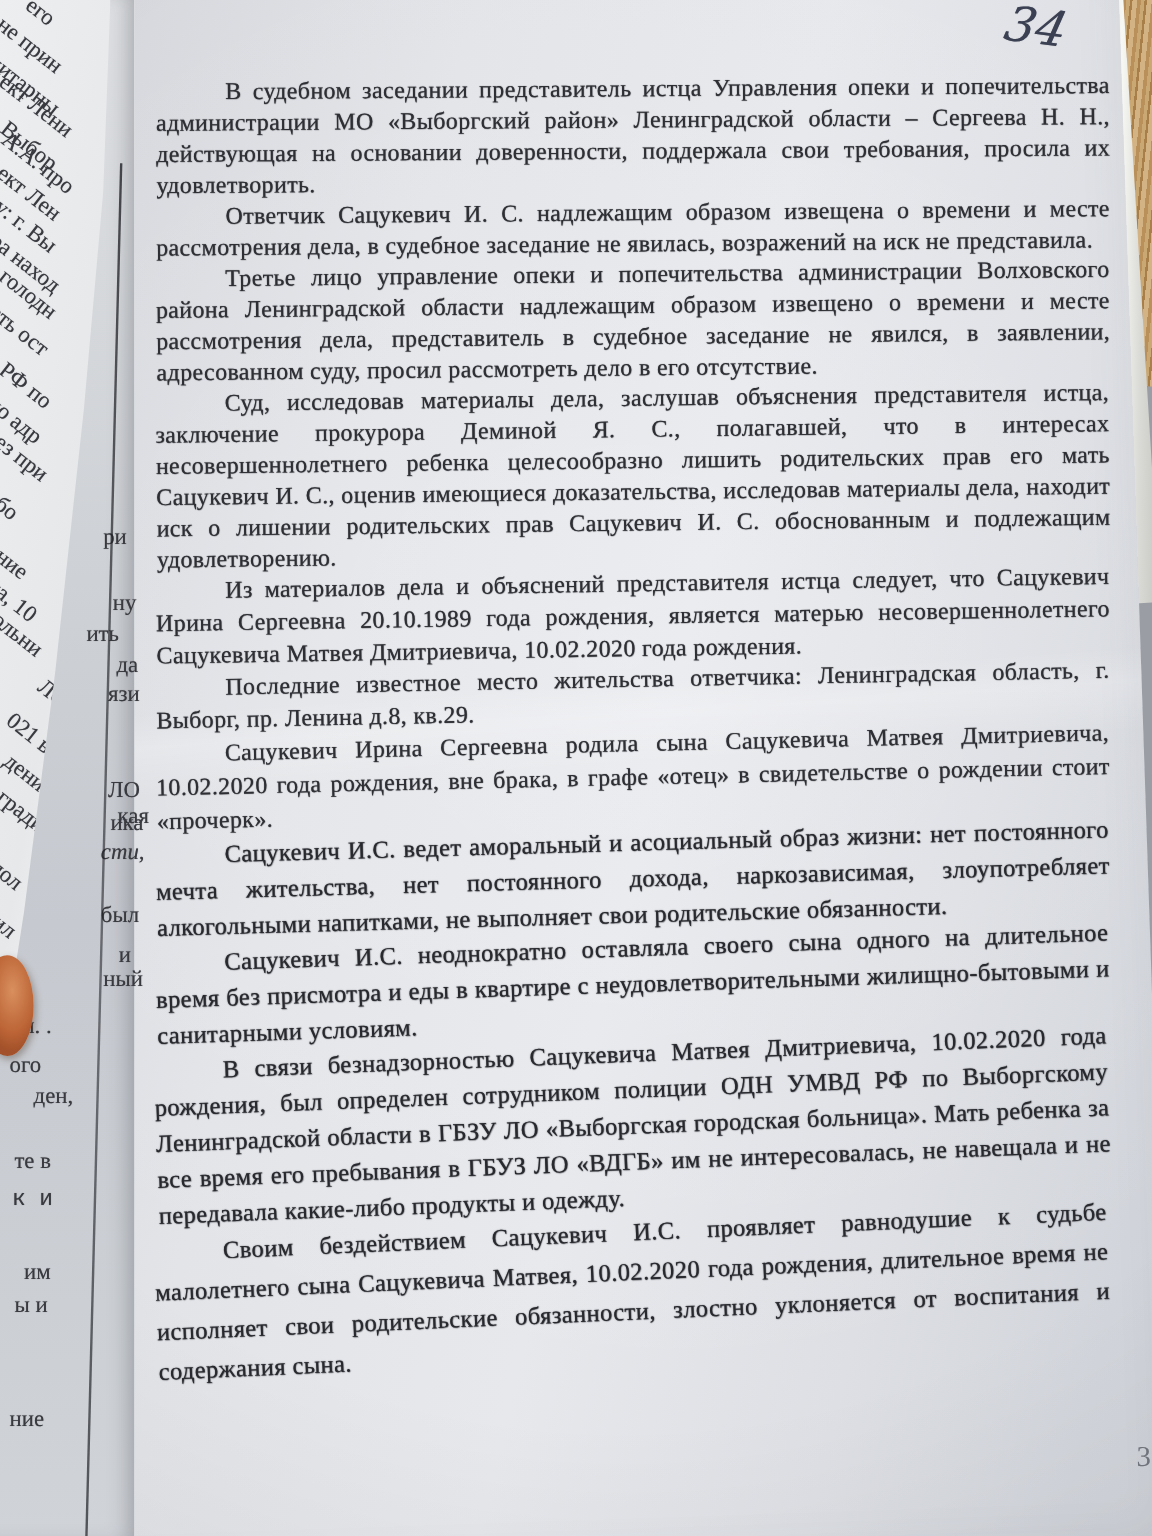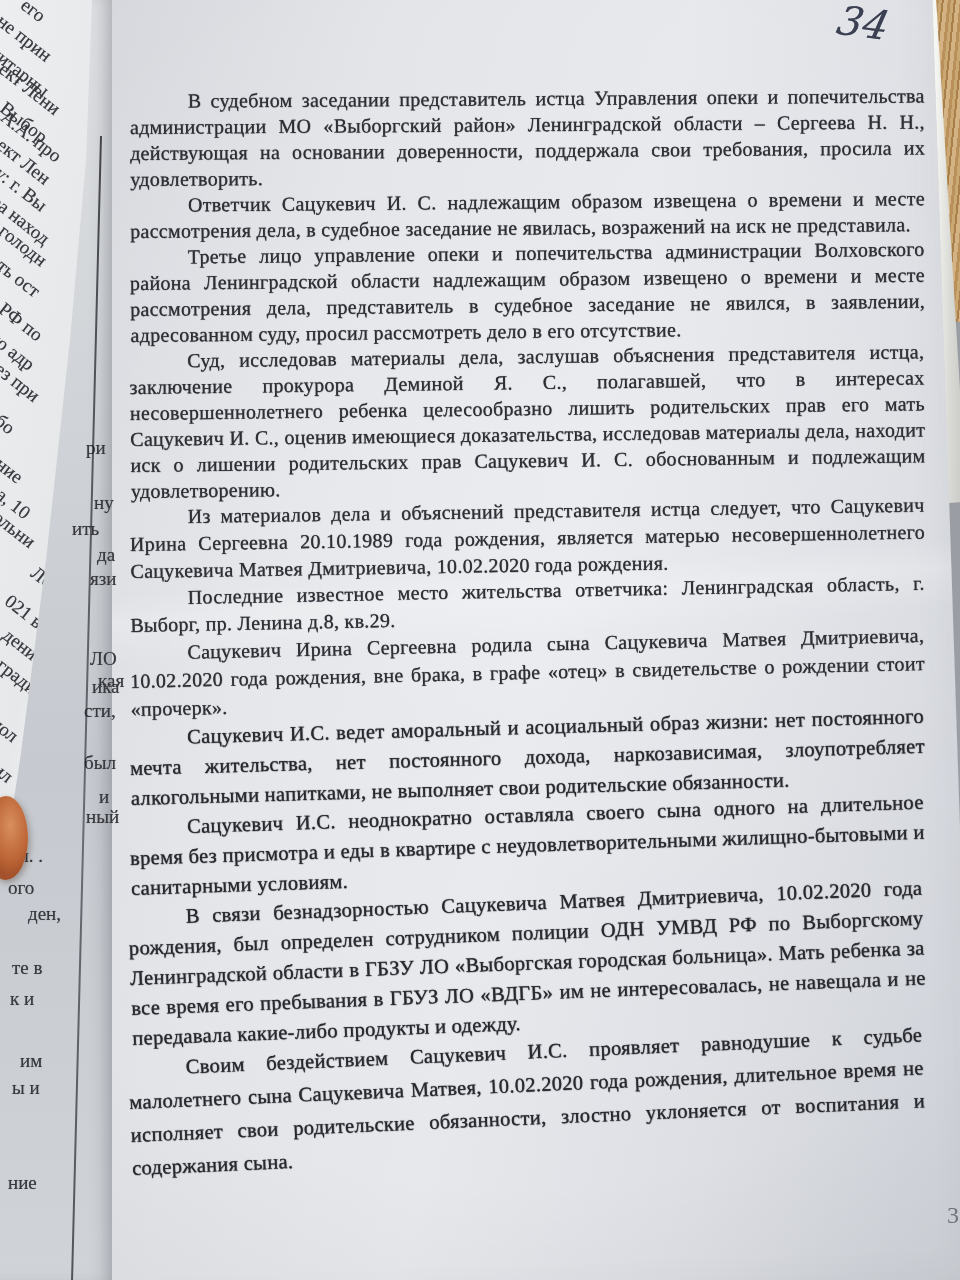--- a/index.html
+++ b/index.html
@@ -17,21 +17,21 @@
         background:linear-gradient(94deg,#cdced1 0%,#ffffff 28%,#e8e8e5 48%,#f7f7f4 62%,#dadad6 80%,#c6c6c1 100%);}
   
   .sheet{position:absolute;left:2px;top:-30px;width:952px;height:1370px;z-index:3;
         transform:rotate(-1.9deg);transform-origin:50% 50%;
         background:
           radial-gradient(130% 85% at 55% 42%,rgba(255,255,255,.20),rgba(0,0,0,0) 55%,rgba(0,0,0,.07) 88%),
           linear-gradient(178deg,rgba(255,255,255,0) 44%,rgba(255,255,255,.22) 46%,rgba(255,255,255,0) 49%),
           linear-gradient(105deg,#bfc2c9 0%,#d6d8dd 10%,#e2e4e8 32%,#e6e8ec 55%,#dddfe4 76%,#d2d5db 92%,#cfd2d8 100%);
         box-shadow:inset 0 -40px 60px -30px rgba(90,94,102,.25);}
   
-  .textblock{position:absolute;left:130px;top:88px;width:795px;z-index:4;
+  .textblock{position:absolute;left:130px;top:64px;width:795px;z-index:4;
         color:#2e2f35;font-size:20px;text-align:justify;
         letter-spacing:.3px;}
   .textblock p{margin:0;text-indent:58px;transform-origin:0 50%;
         text-shadow:0 0 .8px rgba(46,47,53,.72),.4px .4px .6px rgba(46,47,53,.35);}
   .g1{line-height:26px}.g2{line-height:27px}.g3{line-height:28px}
   .g4{line-height:30px}.g5{line-height:30px}.g6{line-height:33px}
   .textblock p:nth-of-type(1){transform:rotate(-.4deg)}
   .textblock p:nth-of-type(2){transform:rotate(-.5deg)}
   .textblock p:nth-of-type(3){transform:rotate(-.6deg)}
   .textblock p:nth-of-type(4){transform:rotate(-.7deg)}
@@ -104,29 +104,29 @@
   <div class="leftstrip">
     <div id="edge-layer">
         <span class="frag " style="left: 86px; top: 437px;">ри</span>
         <span class="frag " style="left: 94px; top: 492px;">ну</span>
         <span class="frag " style="left: 72px; top: 518px;">ить</span>
         <span class="frag " style="left: 97px; top: 544px;">да</span>
         <span class="frag " style="left: 90px; top: 568px;">язи</span>
         <span class="frag " style="left: 98px; top: 622px; margin-top: 48px;">кая</span>
         <span class="frag " style="left: 90px; top: 648px;">ЛО</span>
         <span class="frag " style="left: 92px; top: 676px;">ика</span>
-        <span class="frag " style="left: 84px; top: 700px;">сти,</span>
+        <span class="frag " style="left: 84px; top: 700px; font-style: italic;">сти,</span>
         <span class="frag " style="left: 84px; top: 752px;">был</span>
         <span class="frag " style="left: 99px; top: 786px;">и</span>
         <span class="frag " style="left: 86px; top: 806px;">ный</span>
         <span class="frag " style="left: 16px; top: 845px;">ы. .</span>
         <span class="frag " style="left: 8px; top: 877px;">ого</span>
         <span class="frag " style="left: 28px; top: 903px;">ден,</span>
         <span class="frag " style="left: 12px; top: 957px;">те в</span>
-        <span class="frag " style="left: 10px; top: 988px;">к и</span>
+        <span class="frag " style="left: 10px; top: 988px; font-family: Liberation Mono, monospace;">к и</span>
         <span class="frag " style="left: 20px; top: 1050px;">им</span>
         <span class="frag " style="left: 12px; top: 1077px;">ы и</span>
         <span class="frag " style="left: 8px; top: 1172px;">ние</span>
       </div>
     <div class="curl">
       <div id="curl-layer">
           <span class="frag curlfrag" style="left: 30px; top: -6px; transform: rotate(38deg);">его</span>
           <span class="frag curlfrag" style="left: 6px; top: 10px; transform: rotate(38deg);">не прин</span>
           <span class="frag curlfrag" style="left: -8px; top: 36px; transform: rotate(38deg);">анитарны</span>
           <span class="frag curlfrag" style="left: 8px; top: 58px; transform: rotate(38deg);">ект Лени</span>

